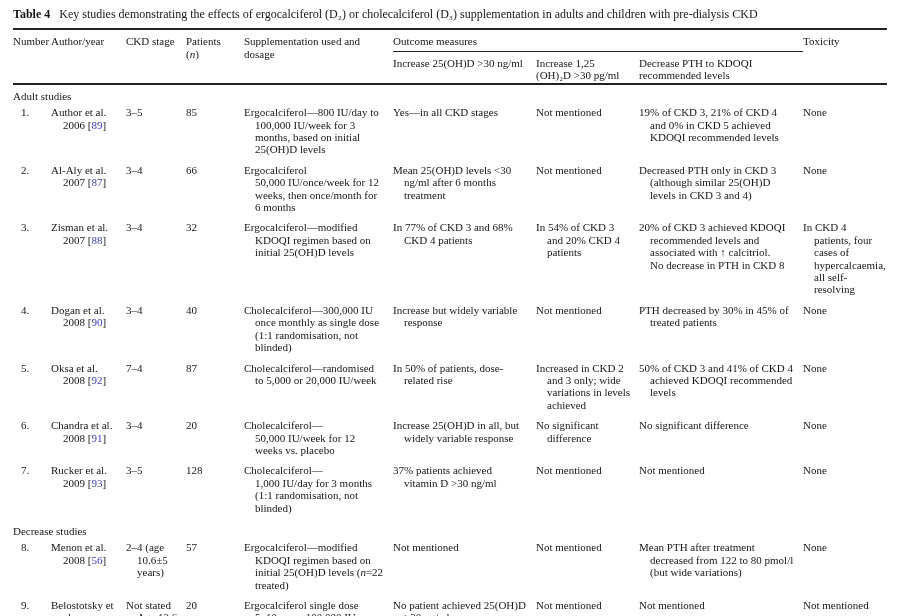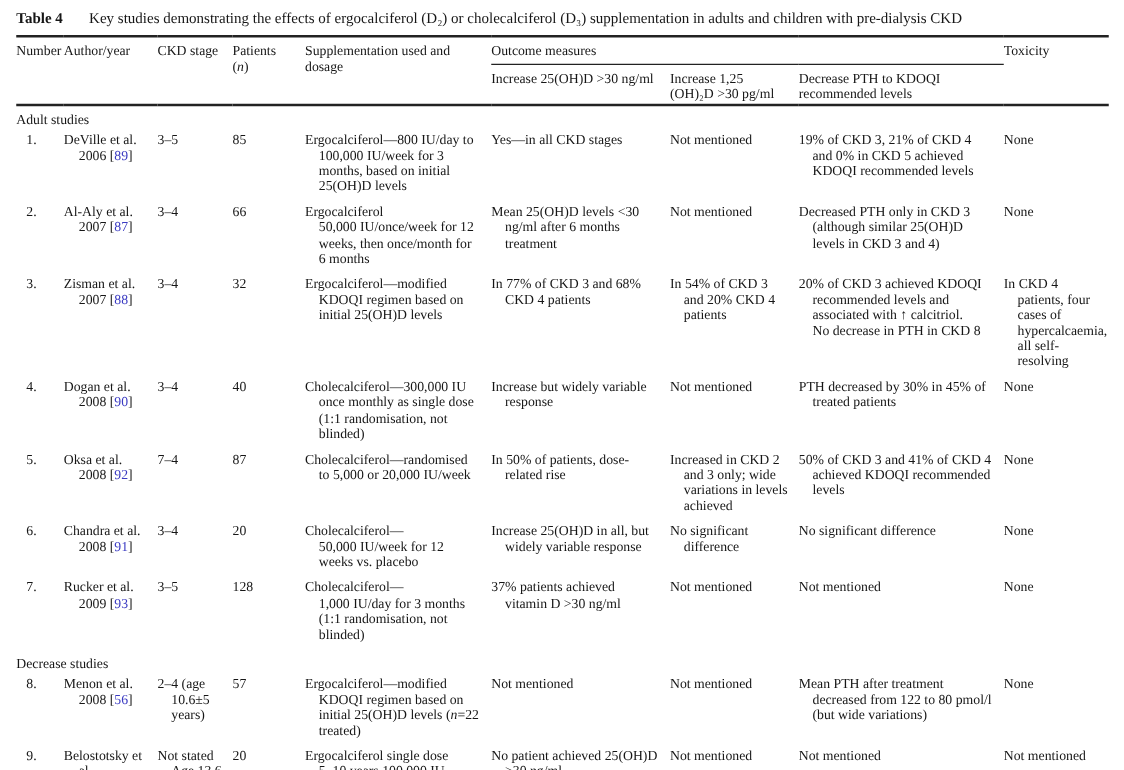--- a/index.html
+++ b/index.html
@@ -3,21 +3,21 @@
 <meta charset="utf-8">
 <style>
   html,body{margin:0;padding:0;background:#ffffff;}
   .page{
     width:899px; min-height:616px; box-sizing:border-box;
     padding:5px 12px 0 13px;
     font-family:"Liberation Serif","DejaVu Serif",serif;
     color:#161616;
   }
   .title{font-size:12px; line-height:14px; margin:2px 0 7px 0;}
-  .title .tlabel{font-weight:bold; margin-right:21px;}
+  .title .tlabel{font-weight:bold; margin-right:9px;}
   table.tbl{
     border-collapse:collapse; table-layout:fixed; width:874px;
     border-top:2px solid #222; border-bottom:2px solid #222;
   }
   th{
     font-weight:normal; text-align:left; font-size:11px; line-height:12.6px;
     vertical-align:top; padding:5px 8px 1px 0; border-bottom:2px solid #222;
   }
   th.grp{border-bottom:1px solid #222; padding-bottom:3px;}
   tbody td{
@@ -69,21 +69,21 @@
     </thead>
     <tbody>
         <tr>
           <td colspan="9" class="section-cell">Adult studies</td>
         </tr>
         <tr>
           <td class="td-num">
             <div class="cell-text">1.</div>
           </td>
           <td>
-            <div class="auth-name">DeVille et al.</div>
+            <div class="auth-name">Author et al.</div>
             <div class="auth-year">2006 [<span class="ref">89</span>]</div>
           </td>
           <td>
             <div class="cell-text">3–5</div>
           </td>
           <td>
             <div class="cell-text">85</div>
           </td>
           <td>
             <div class="cell-text">Ergocalciferol—800 IU/day to 100,000 IU/week for 3 months, based on initial 25(OH)D levels</div>

